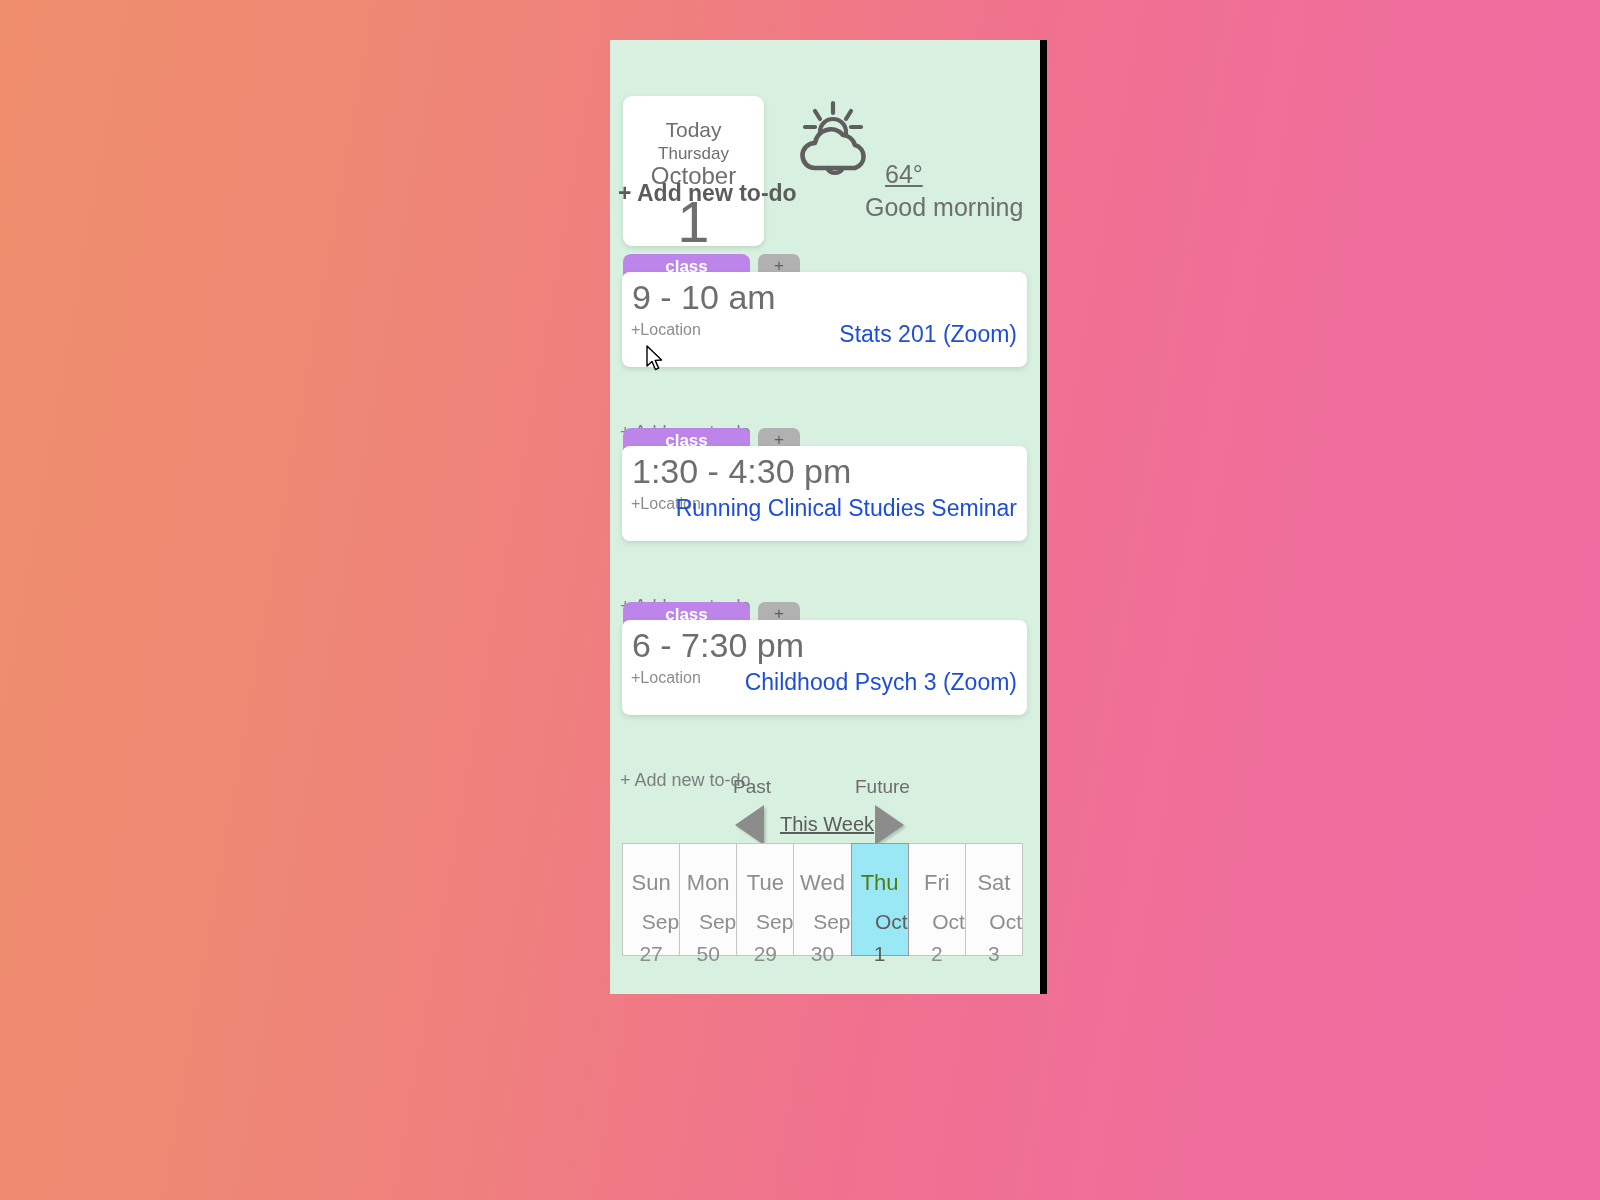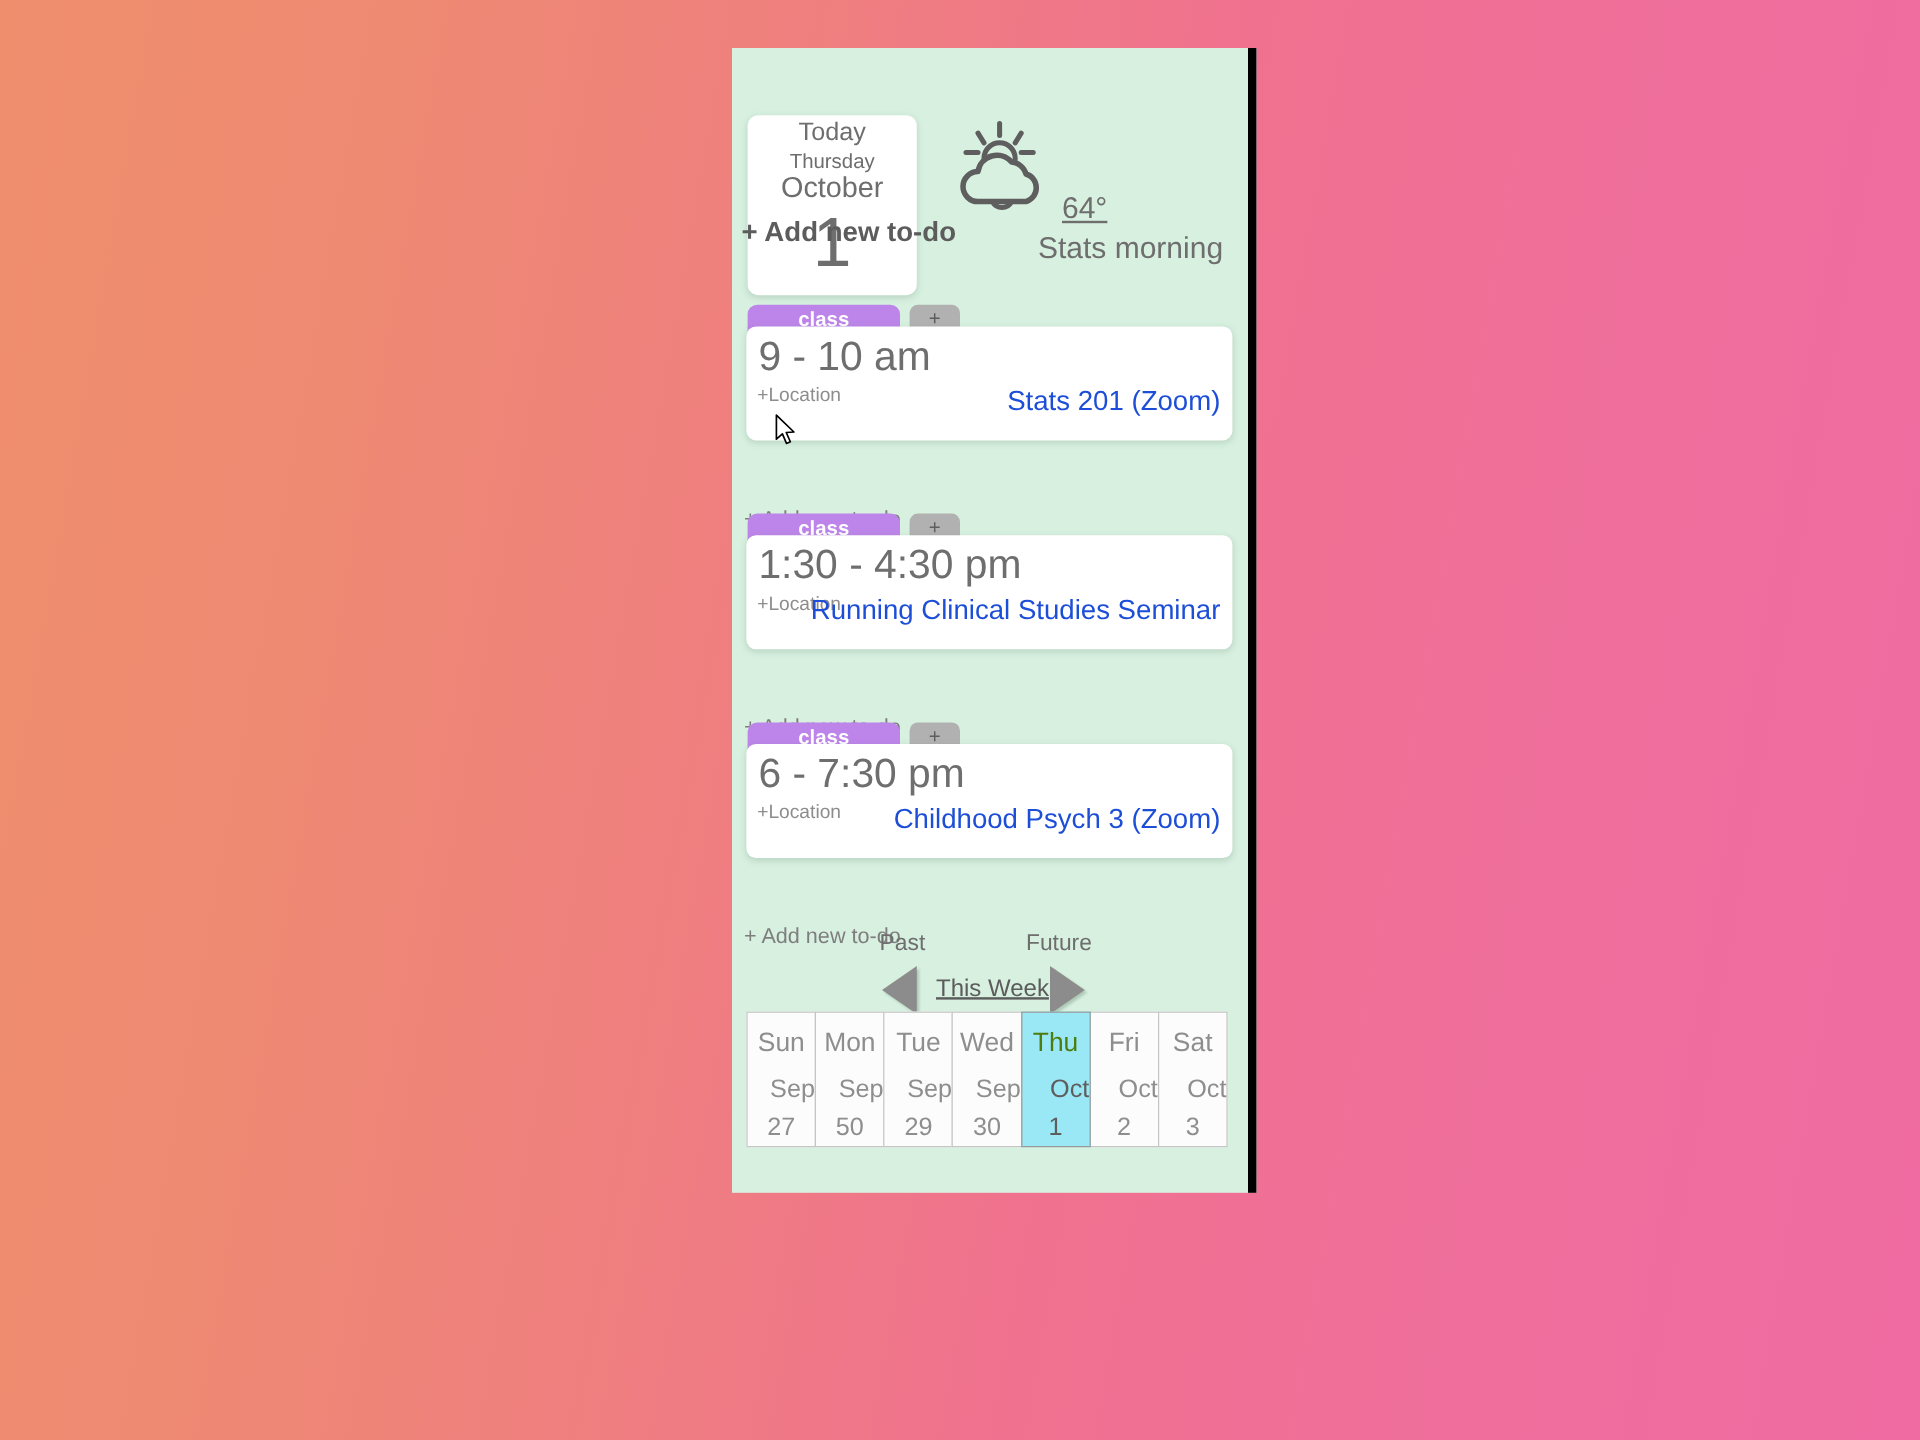--- a/index.html
+++ b/index.html
@@ -48,21 +48,21 @@
     position: absolute;
     left: 13px;
     top: 56px;
     width: 141px;
     height: 150px;
     background: #ffffff;
     border-radius: 9px;
     box-shadow: 0 2px 5px rgba(90,120,100,0.22);
     text-align: center;
     box-sizing: border-box;
-    padding-top: 2px;
+    padding-top: 21px;
   }
   .today-label {
     font-size: 21px;
     color: #6e6e6e;
     line-height: 26px;
   }
   .today-weekday {
     font-size: 17px;
     color: #6e6e6e;
     line-height: 21px;
@@ -276,21 +276,21 @@
     height: 113px;
     display: flex;
   }
   .day-cell {
     flex: 1 1 0;
     border: 1px solid #c5c5c5;
     margin-right: -1px;
     background: #fcfcfc;
     text-align: center;
     box-sizing: border-box;
-    padding-top: 10px;
+    padding-top: 24px;
     cursor: pointer;
   }
   .day-cell.today {
     background: #9ae8f5;
     border-color: #9a9a9a;
     z-index: 2;
     position: relative;
   }
   .dow {
     font-size: 22px;
@@ -349,21 +349,21 @@
             <line x1="58" y1="11" x2="53" y2="19"></line>
             <line x1="12" y1="27" x2="22" y2="27"></line>
             <line x1="68" y1="27" x2="58" y2="27"></line>
           </g>
           <circle cx="40" cy="32" r="13" fill="none" stroke="#5e5e5e" stroke-width="4.2"></circle>
           <path d="M22 68 A12.5 12.5 0 0 1 22 43 A16 16 0 0 1 50 35 A14 14 0 0 1 62 45 A12 12 0 0 1 62 68 Z" fill="#d7f0e0" stroke="#5e5e5e" stroke-width="4.6" stroke-linejoin="round"></path>
           <path d="M34 68 A9 9 0 0 0 50 68" fill="none" stroke="#5e5e5e" stroke-width="4.2" stroke-linecap="round"></path>
         </svg>
       </div>
       <div id="temperature">64°</div>
-      <div id="greeting">Stats morning</div>
+      <div id="greeting">Good morning</div>
     </div>
 
     <div id="header-add-todo">+ Add new to-do</div>
   </div>
 
   <div class="event-block" style="top:214px;">
     <div class="tab-row">
       <span class="tag-class">class</span><span class="tag-plus">+</span>
     </div>
     <div class="event-card">

